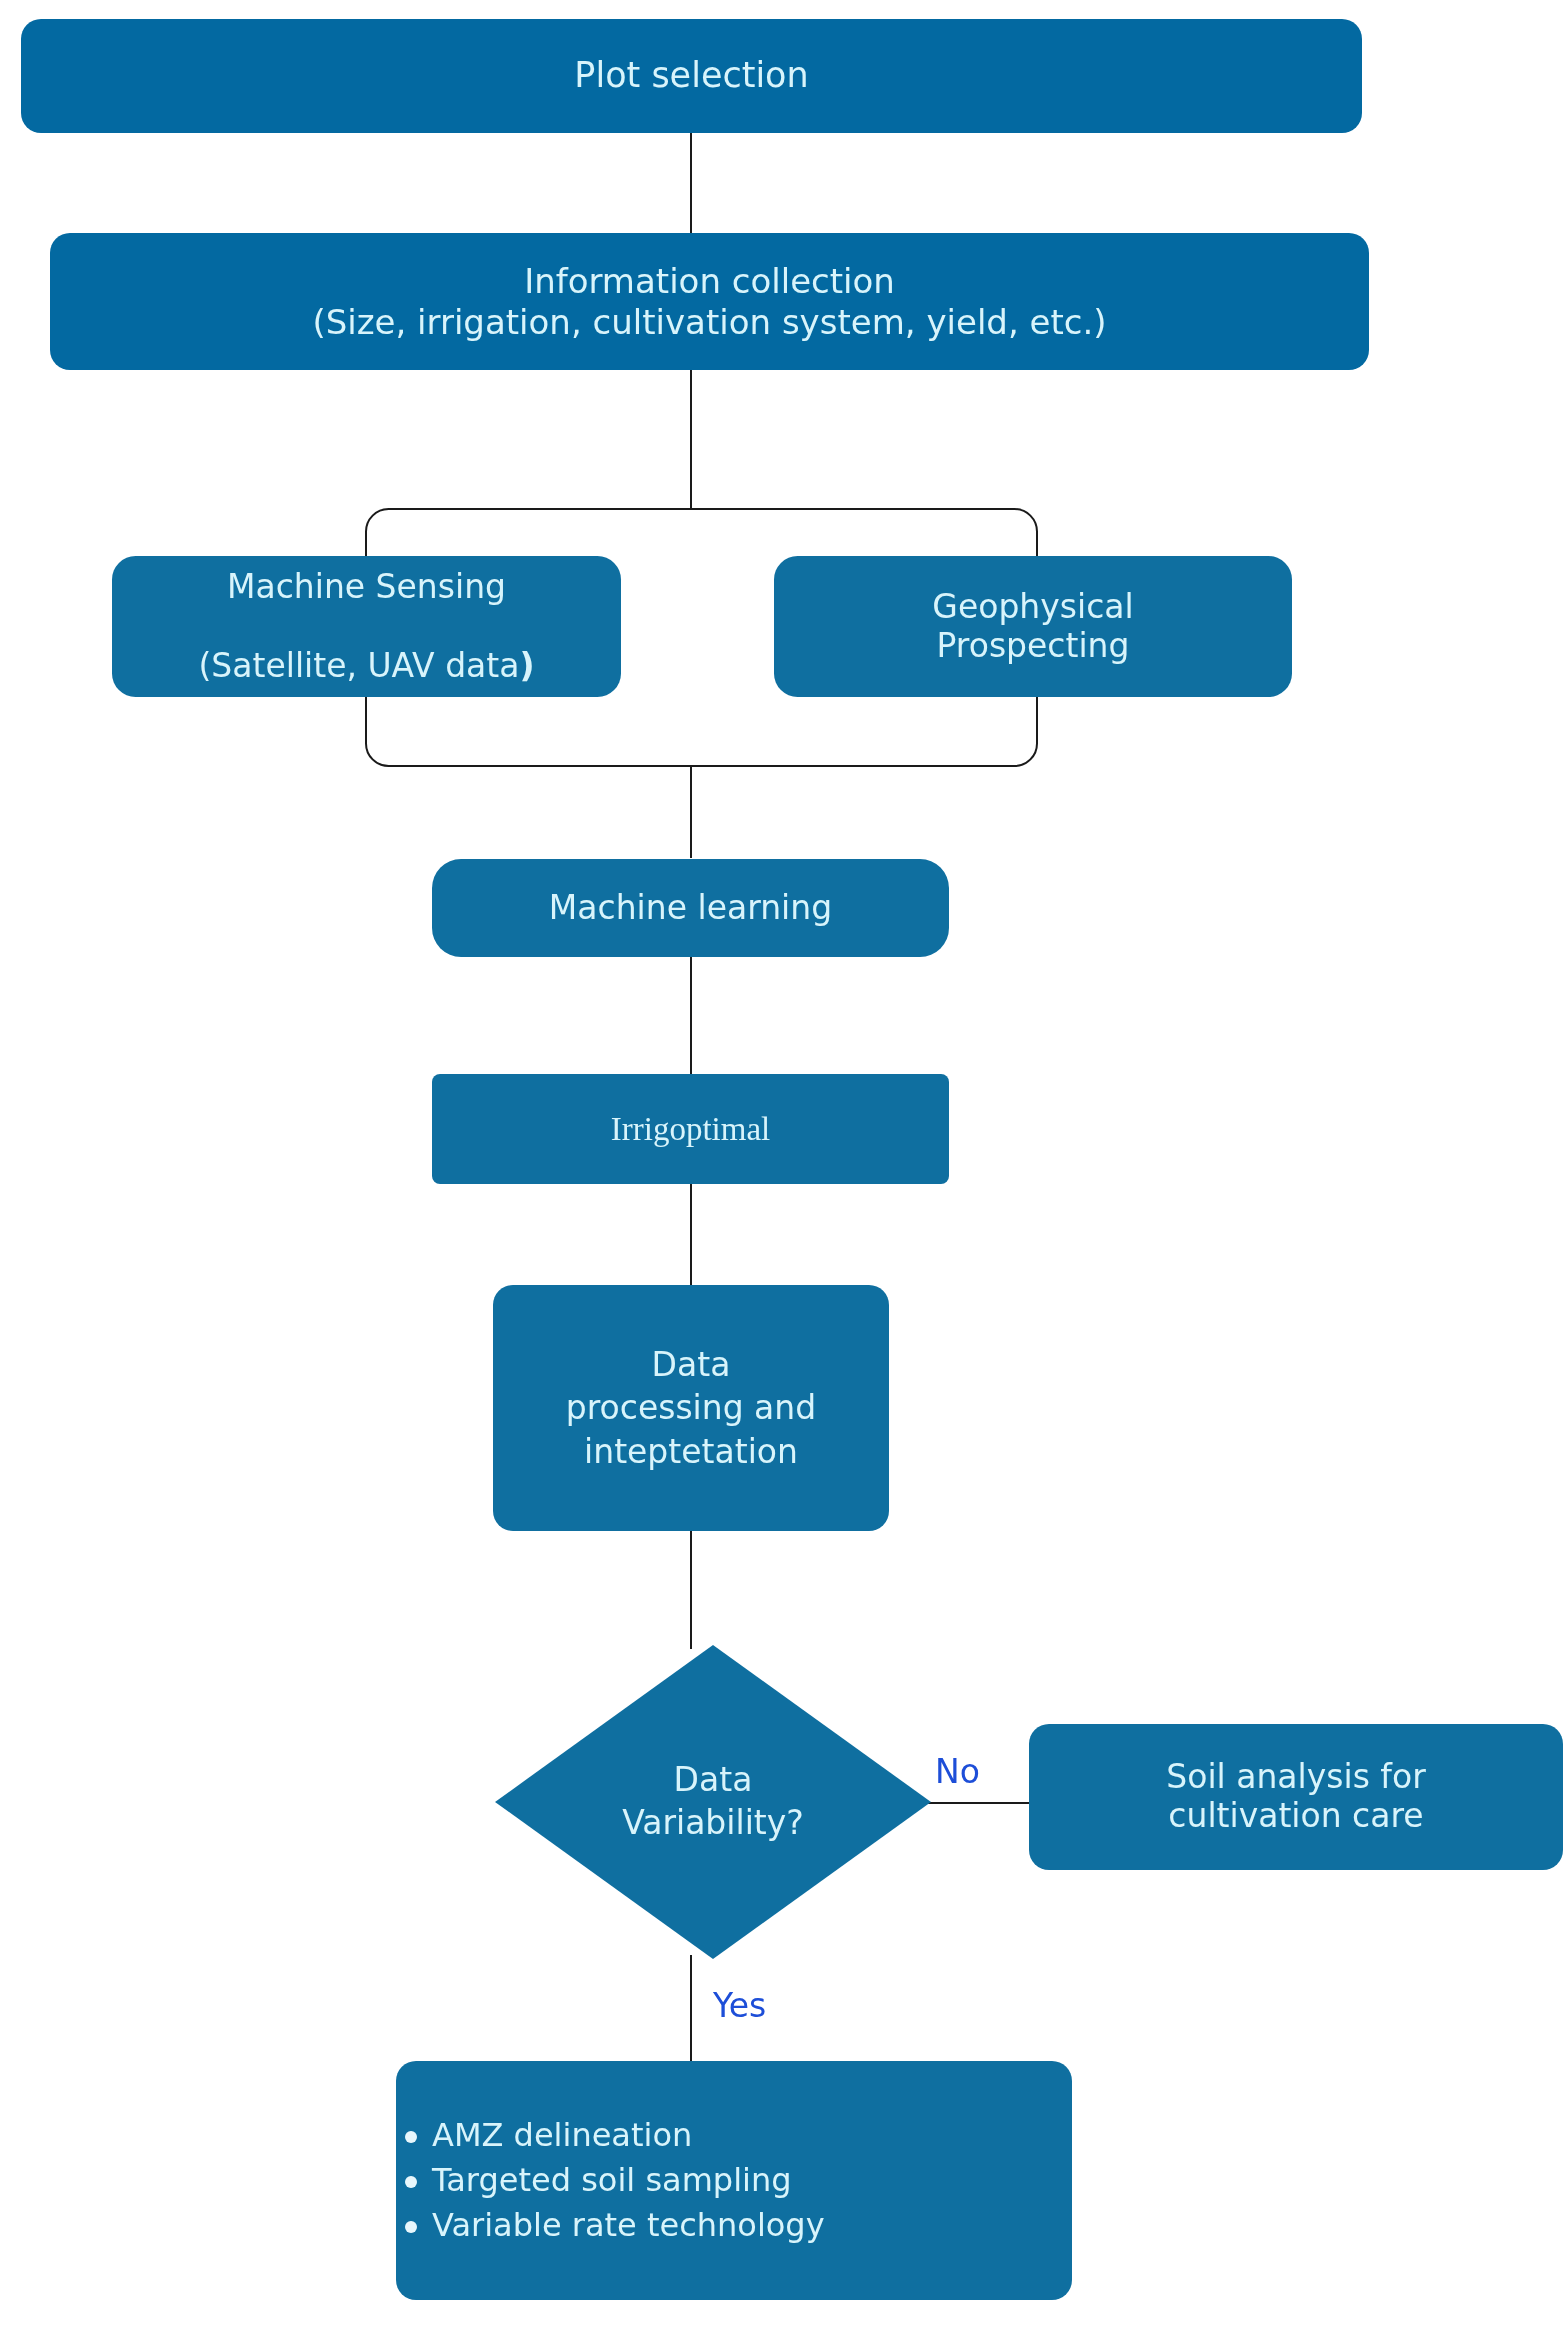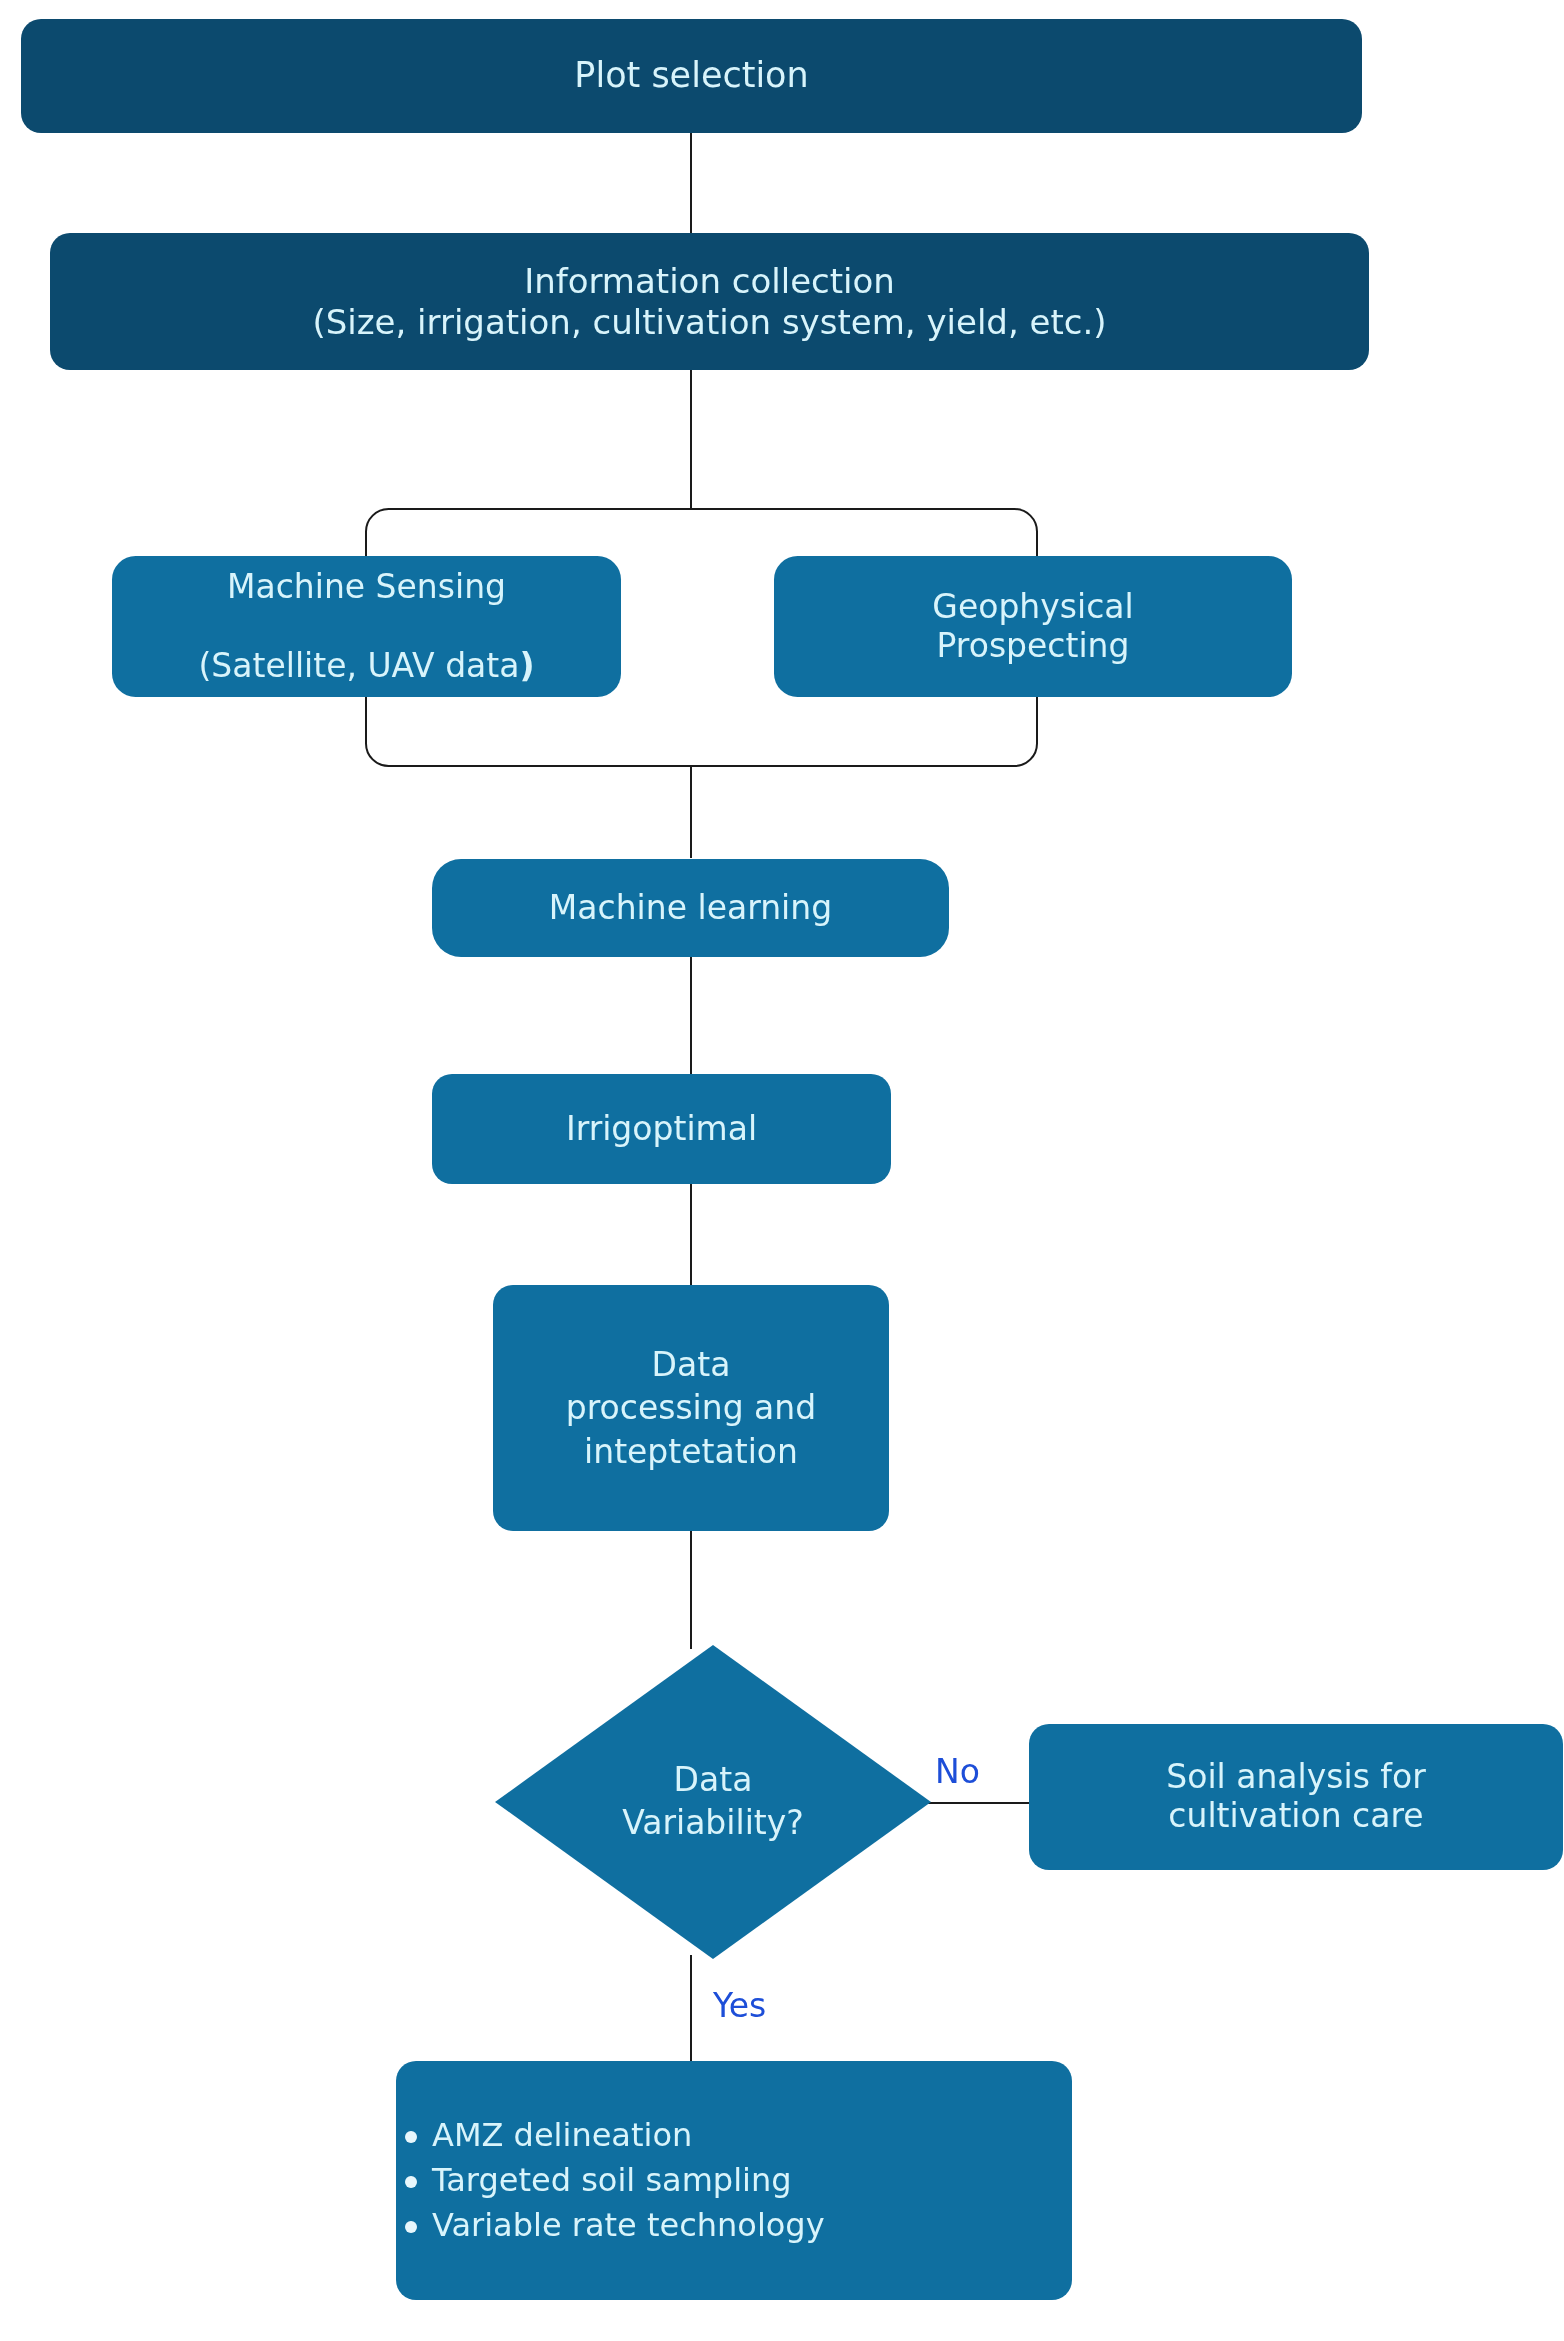--- a/index.html
+++ b/index.html
@@ -23,21 +23,21 @@
     align-items:center;
     justify-content:center;
     text-align:center;
     color:#D8F4FB;
     line-height:1.18;
     border-radius:20px;
     z-index:3;
     padding:2.4px 8.2px;
     white-space:pre-line;
   }
-  .node.navy{ background:#0c4a6e; }
+  .node.navy{ background:#0369a1; }
   .node.blue{ background:#0F6FA0; }
 
   
   .vline{
     position:absolute;
     width:2.4px;
     background:#1a1a1a;
     z-index:1;
   }
   .hline{
@@ -163,21 +163,21 @@
 
   <div class="node blue" style="left:774px; top:556px; width:518px; height:141px; font-size:33px; border-radius:23.6px;">
     <span>Geophysical
 Prospecting</span>
   </div>
 
   <div class="node blue" style="left:432px; top:859px; width:517px; height:98px; font-size:33px; border-radius:29px;">
     <span>Machine learning</span>
   </div>
 
-  <div class="node blue" style="left:432px; top:1074px; width:459px; height:110px; font-size:33px; border-radius:20px;">
+  <div class="node blue" style="left:432px; top:1074px; width:517px; height:110px; font-size:33px; border-radius:8px;font-family:Liberation Serif, serif;">
     <span>Irrigoptimal</span>
   </div>
 
   <div class="node blue" style="left:493px; top:1285px; width:396px; height:246px; font-size:33px; border-radius:20px; line-height:1.32;">
     <span>Data
 processing and
 inteptetation</span>
   </div>
 
   <div class="diamond-wrap" style="left:495px; top:1645px; width:436px; height:314px;">

